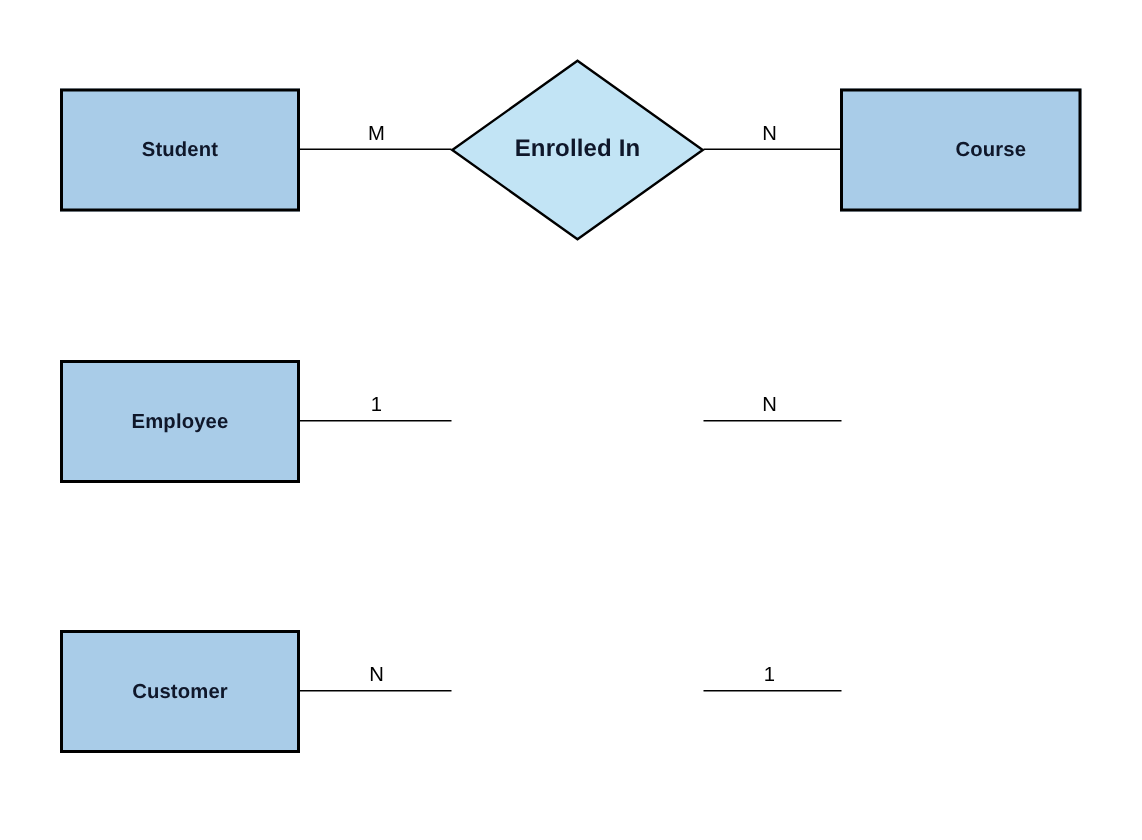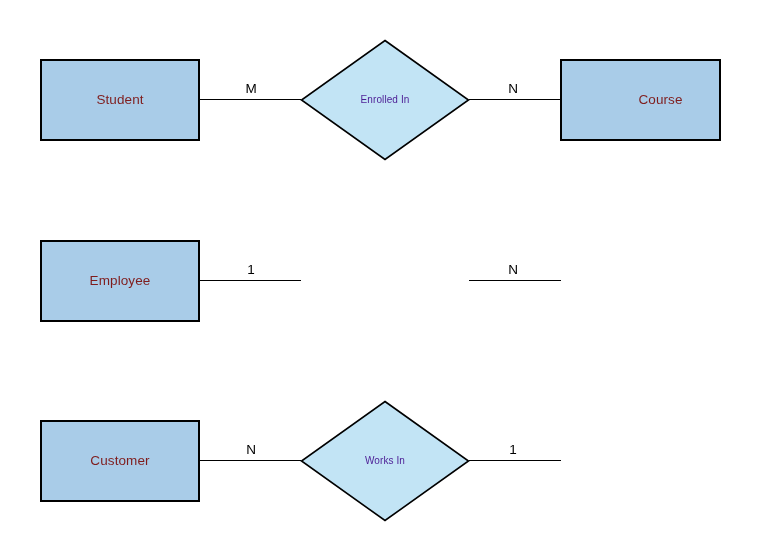--- a/index.html
+++ b/index.html
@@ -37,24 +37,25 @@
     display: flex;
     align-items: center;
     justify-content: center;
     top: 29px;
     height: 82px;
   }
   .entity.left  { left: 40px;  width: 160px; }
   .entity.right { left: 560px; width: 161px; padding-left: 40px; }
   .entity-label {
     font-size: 13.5px;
-    color: #7f1d1d;
+    color: #0f172a;
     letter-spacing: 0.1px;
     white-space: nowrap;
     line-height: 1;
+    font-weight: bold;
   }
 
   
   .relationship {
     position: absolute;
     left: 300px;
     top: 9px;
     width: 170px;
     height: 122px;
   }
@@ -66,25 +67,26 @@
   }
   .relationship-label {
     position: absolute;
     left: 0;
     top: 0;
     width: 170px;
     height: 122px;
     display: flex;
     align-items: center;
     justify-content: center;
-    font-size: 10px;
-    color: #4c1d95;
+    font-size: 16px;
+    color: #0f172a;
     letter-spacing: 0.1px;
     white-space: nowrap;
     line-height: 1;
+    font-weight: bold;
   }
 
   
   .connector {
     position: absolute;
     top: 69px;
     height: 0;
     border-top: 1.6px solid #000000;
   }
   .connector.left  { left: 200px; width: 101px; }
@@ -153,24 +155,18 @@
 
     <div class="connector left"></div>
     <div class="connector right"></div>
 
     <div class="entity left">
       <span class="entity-label">Customer</span>
     </div>
 
     <div class="cardinality left">N</div>
 
-    <div class="relationship">
-      <svg width="170" height="122" viewBox="0 0 170 122">
-        <polygon points="85,1.5 168.5,61 85,120.5 1.5,61" fill="#c2e4f5" stroke="#000000" stroke-width="1.6" stroke-linejoin="miter"></polygon>
-      </svg>
-      <span class="relationship-label">Works In</span>
-    </div>
 
     <div class="cardinality right">1</div>
 
   </div>
 
 </div>
 
 </body></html>

